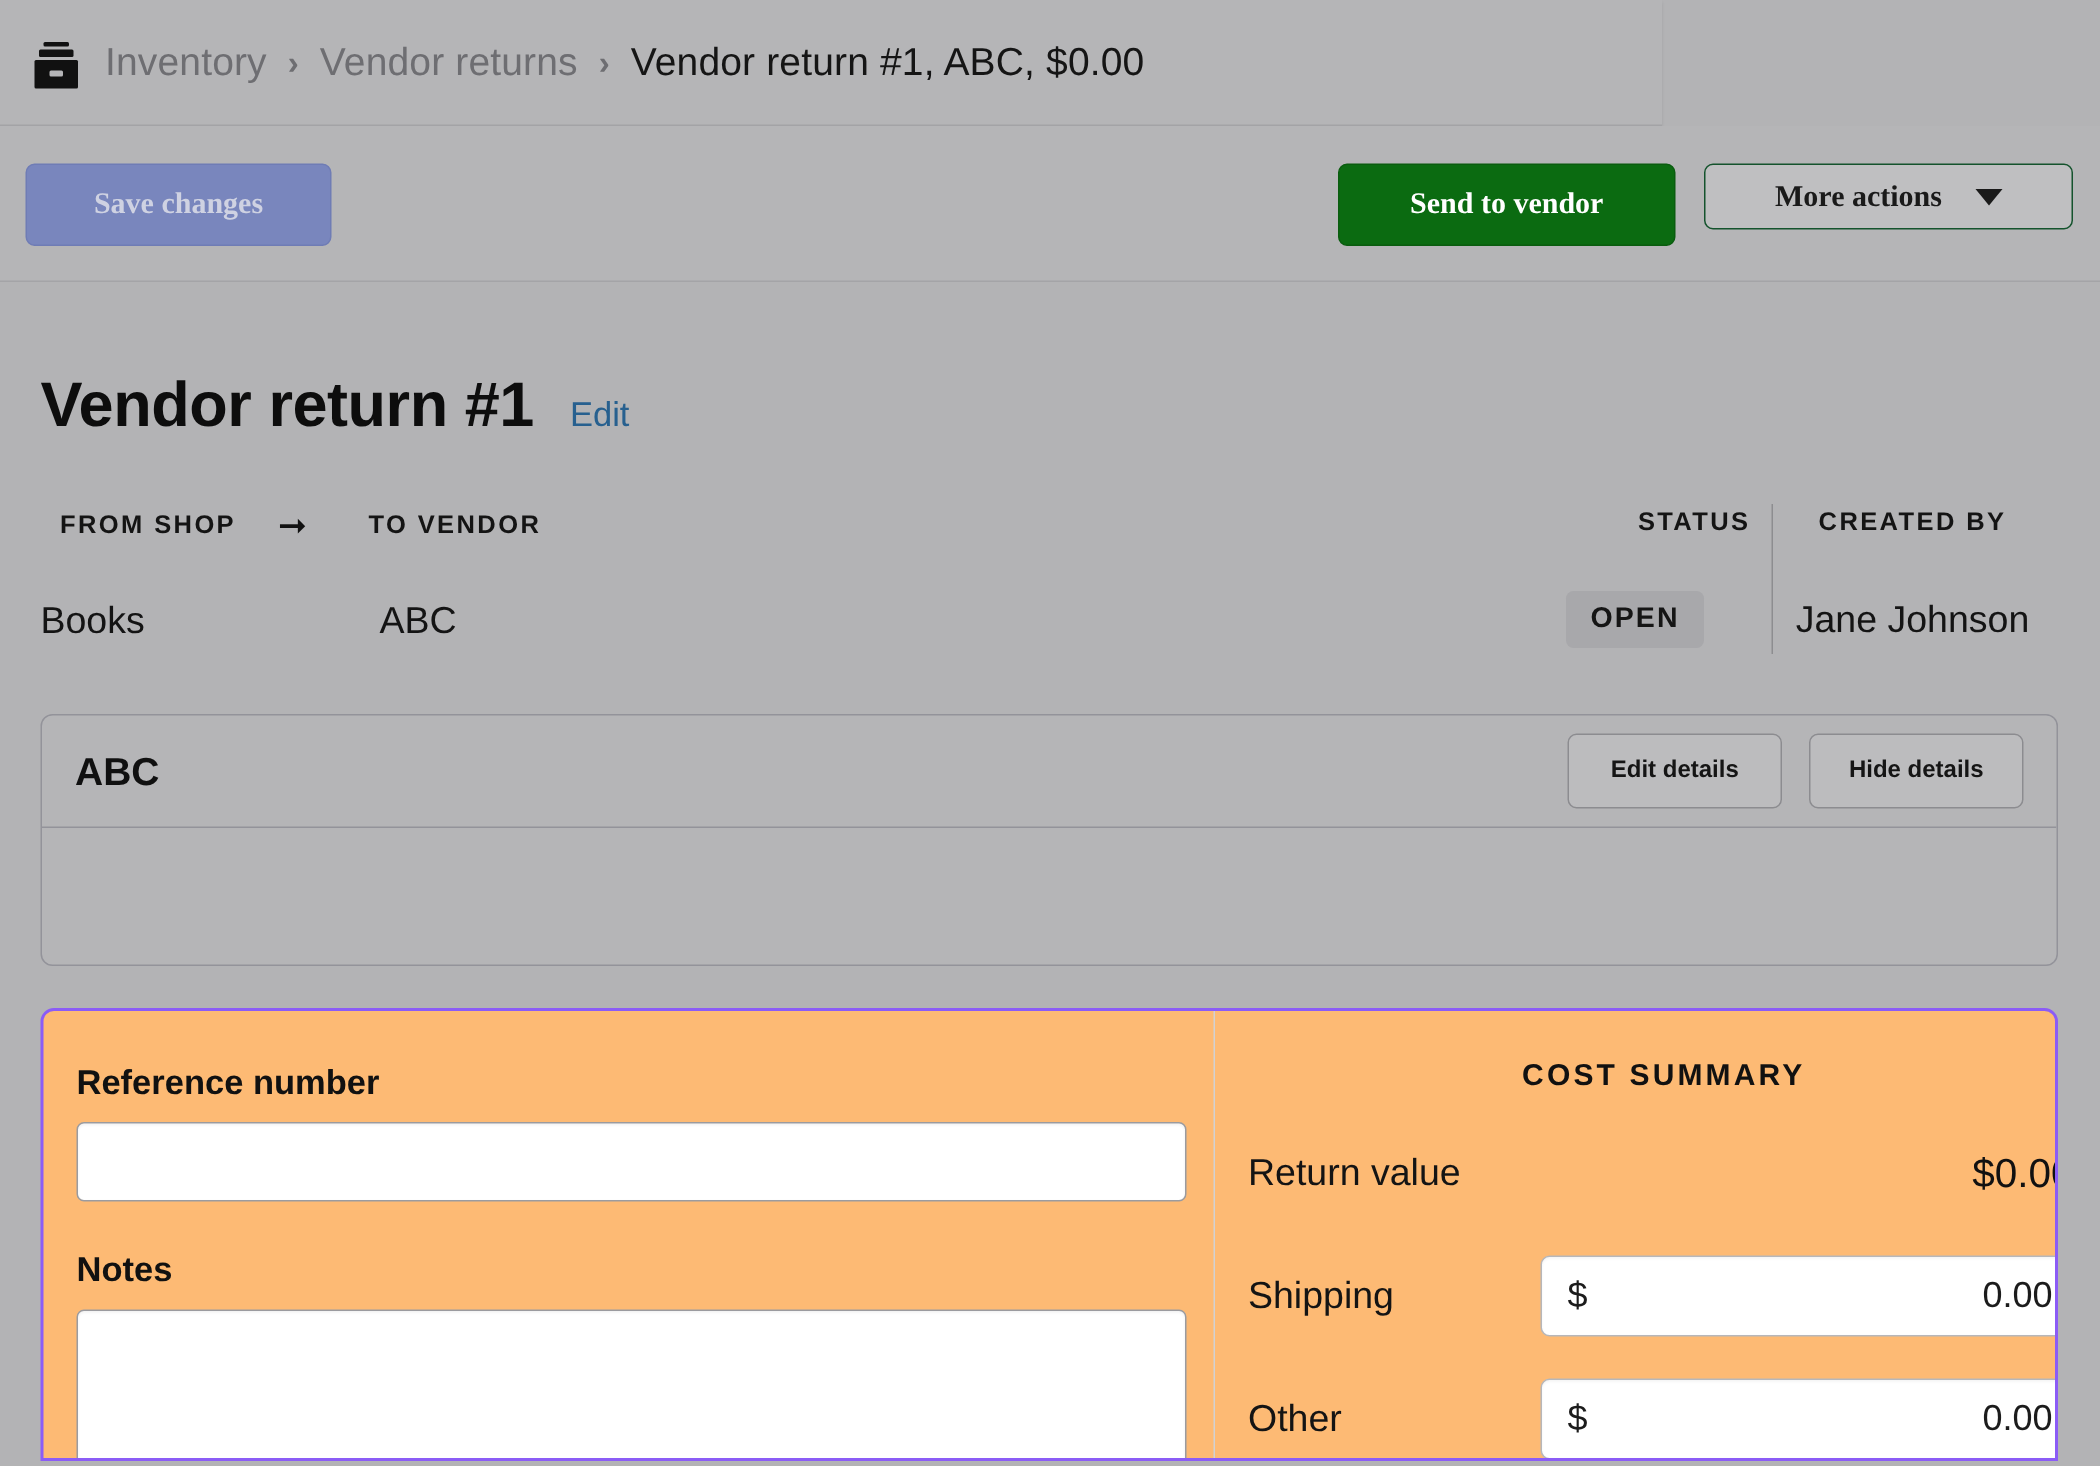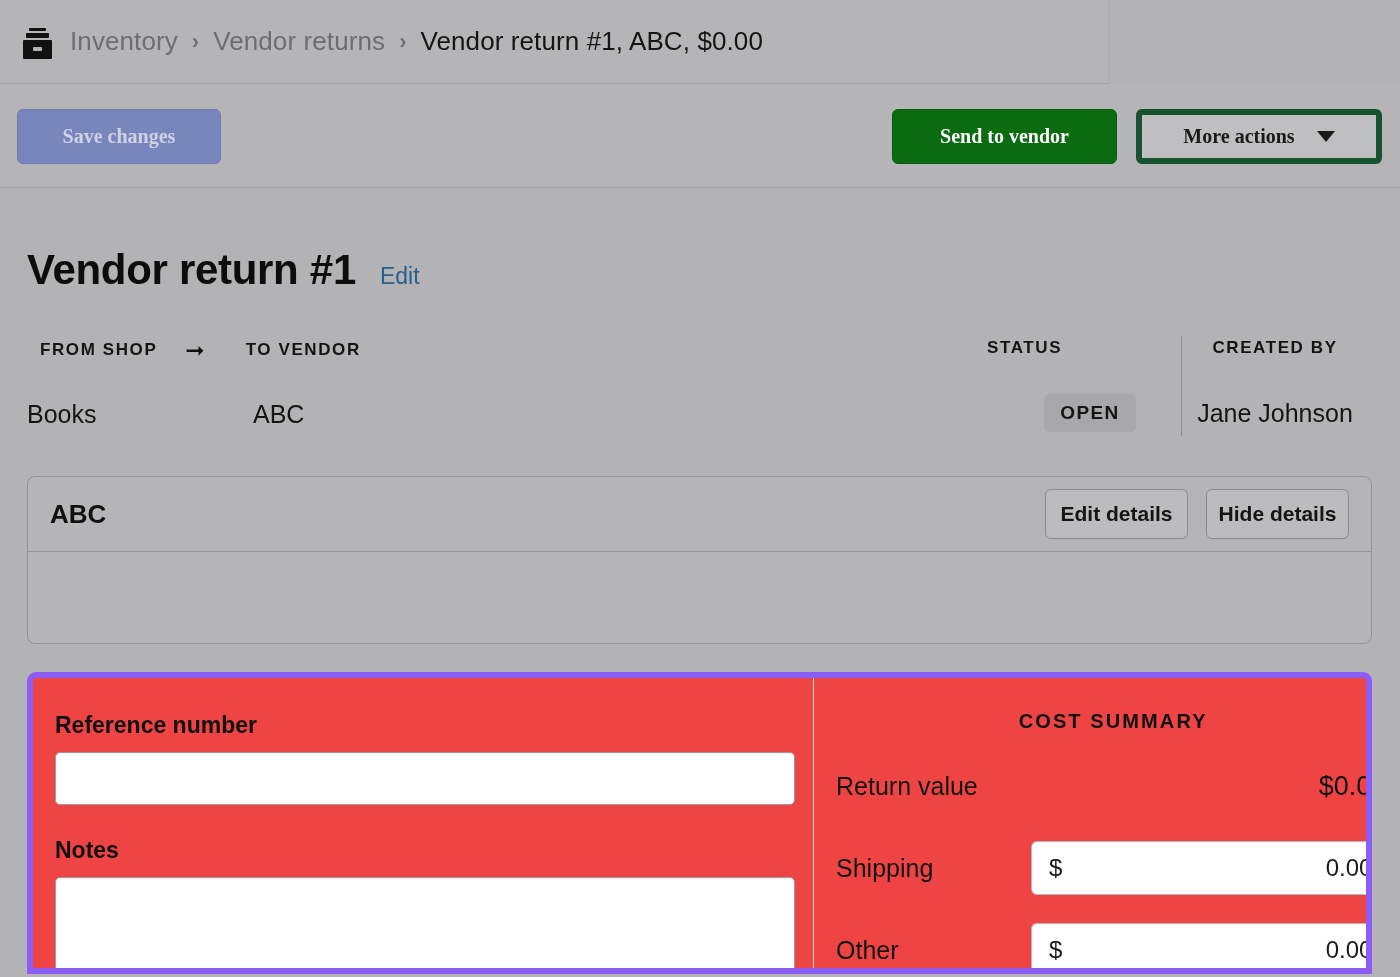--- a/index.html
+++ b/index.html
@@ -95,23 +95,23 @@
     position: absolute;
     left: 892px; top: 25px;
     width: 225px; height: 55px;
     background: #0b6b11;
     border: 1px solid #0a5c0f;
     color: #ffffff;
   }
   .more-btn {
     position: absolute;
     left: 1136px; top: 25px;
-    width: 246px; height: 55px;
+    width: 246px; height: 44px;
     background: #bfbfc1;
-    border: 6px solid #14532d;
+    border: 1px solid #14532d;
     color: #1a1a1a;
     gap: 22px;
   }
   .caret-down {
     width: 0; height: 0;
     border-left: 9px solid transparent;
     border-right: 9px solid transparent;
     border-top: 11px solid #1a1a1a;
     display: inline-block;
   }
@@ -168,21 +168,21 @@
     color: #141414;
   }
   .meta-value.shop { width: 226px; }
 
   .meta-right-labels {
     position: absolute;
     right: 30px; top: 338px;
     display: flex;
     align-items: center;
   }
-  .ml-status { width: 180px; text-align: left; }
+  .ml-status { width: 180px; text-align: right; }
   .ml-created { width: 190px; text-align: center; }
   .meta-right-values {
     position: absolute;
     right: 30px; top: 394px;
     display: flex;
     align-items: center;
   }
   .mv-status { width: 180px; display: flex; justify-content: center; align-items: center; }
   .mv-created {
     width: 190px; text-align: center;
@@ -232,21 +232,21 @@
     position: absolute;
     right: 22px; top: 12px;
     display: flex;
     gap: 18px;
   }
   .card-btn {
     width: 143px; height: 50px;
     background: #bcbcbe;
     border: 1px solid #8c8c90;
     border-radius: 6px;
-    font-size: 21px;
+    font-size: 16px;
     font-weight: bold;
     color: #151515;
     display: inline-flex;
     align-items: center;
     justify-content: center;
     cursor: pointer;
     font-family: "Liberation Sans", sans-serif;
   }
   .vendor-card-body {
     height: 91px;
@@ -255,22 +255,22 @@
     justify-content: center;
     font-size: 24px;
     color: #1a1a1a;
   }
 
   
   .form-panel {
     position: absolute;
     left: 27px; top: 672px;
     width: 1345px; height: 302px;
-    background: #ef4444;
-    border: 6px solid #8b5cf6;
+    background: #fdba74;
+    border: 2px solid #8b5cf6;
     border-top-left-radius: 9px;
     border-top-right-radius: 9px;
     display: flex;
     overflow: hidden;
   }
   .form-left {
     width: 781px;
     border-right: 1px solid #d2d2d4;
     padding: 34px 31px 0 22px;
     position: relative;

